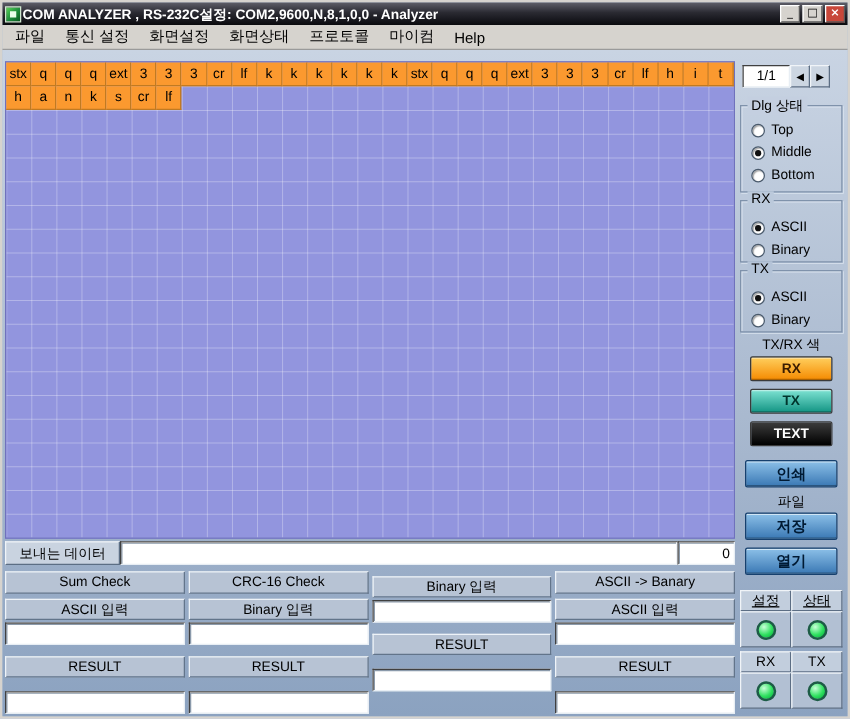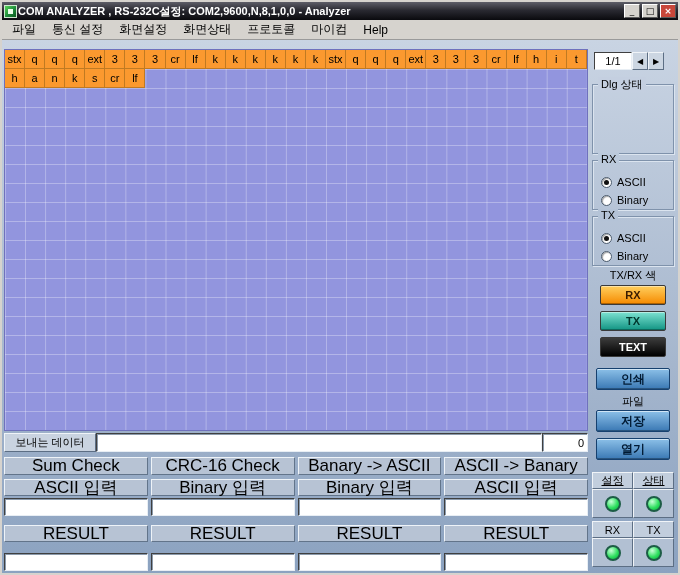--- a/index.html
+++ b/index.html
@@ -99,21 +99,21 @@
     font-size: 11px; display: flex; align-items: center; justify-content: center; color: #000; flex: none; }
   .field { background: #fff; border: 1px solid; border-color: #404040 #e8eef4 #e8eef4 #404040;
     box-shadow: inset 1px 1px 0 #8b9aab; font-size: 11px; padding: 0 3px; color: #000; }
   .send-input { flex: 1; height: 19px; }
   .send-count { width: 46px; height: 19px; text-align: right; flex: none; }
 
   
   .calc { position: absolute; left: 2px; top: 417px; width: 584px; display: flex; gap: 3px; }
   .calc-col { flex: 1; display: flex; flex-direction: column; }
   .hcell { background: #b7c3d4; border: 1px solid; border-color: #eef3f8 #62748a #62748a #eef3f8;
-    font-size: 17px; display: flex; align-items: center; justify-content: center; color: #000; }
+    font-size: 11px; display: flex; align-items: center; justify-content: center; color: #000; }
   .calc-header { height: 18px; }
   .calc-sub { height: 17px; margin-top: 4px; }
   .calc-input { height: 18px; margin-top: 2px; width: 100%; }
   .calc-result-label { height: 17px; margin-top: 9px; }
   .calc-result { height: 18px; margin-top: 11px; width: 100%; }
 </style>
 </head>
 <body>
 
 <div class="window">
@@ -229,20 +229,37 @@
     <div class="rpanel">
 
       <div class="pager">
         <span class="pager-box">1/1</span>
         <button class="pager-btn">◀</button>
         <button class="pager-btn">▶</button>
       </div>
 
       <div class="group dlg">
         <span class="legend">Dlg 상태</span>
+        <div>
+
+            <label class="radio-row">
+              <span class="radio"></span>
+              <span>Top</span>
+            </label>
+
+            <label class="radio-row">
+              <span class="radio checked"></span>
+              <span>Middle</span>
+            </label>
+
+            <label class="radio-row">
+              <span class="radio"></span>
+              <span>Bottom</span>
+            </label>
+          </div>
       </div>
 
       <div class="group rxg">
         <span class="legend">RX</span>
         <div>
 
             <label class="radio-row">
               <span class="radio checked"></span>
               <span>ASCII</span>
             </label>
@@ -335,21 +352,20 @@
 
         <div class="calc-col">
           <div class="hcell calc-header">CRC-16 Check</div>
           <div class="hcell calc-sub">Binary 입력</div>
           <input class="field calc-input" value="" style="">
           <div class="hcell calc-result-label">RESULT</div>
           <input class="field calc-result" value="" style="">
         </div>
 
         <div class="calc-col">
-          <div class="hcell calc-header">Banary -&gt; ASCII</div>
           <div class="hcell calc-sub">Binary 입력</div>
           <input class="field calc-input" value="" style="">
           <div class="hcell calc-result-label">RESULT</div>
           <input class="field calc-result" value="" style="">
         </div>
 
         <div class="calc-col">
           <div class="hcell calc-header">ASCII -&gt; Banary</div>
           <div class="hcell calc-sub">ASCII 입력</div>
           <input class="field calc-input" value="" style="">

